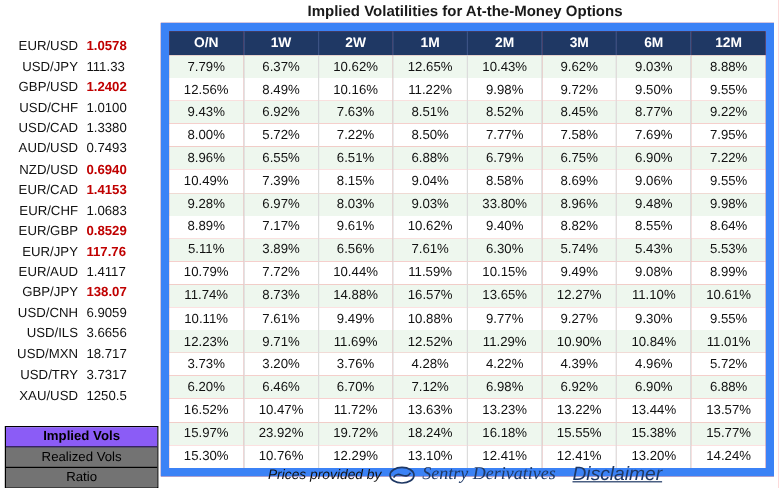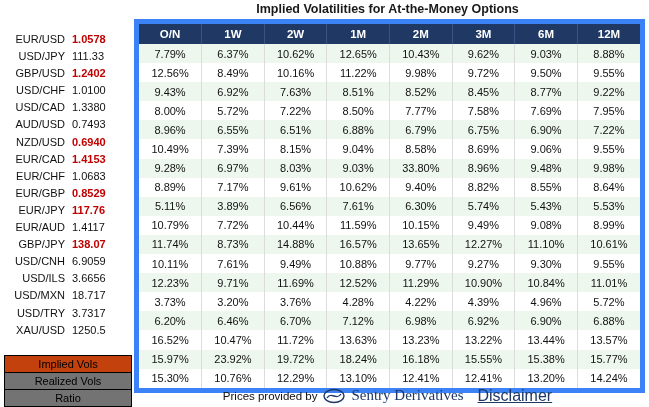--- a/index.html
+++ b/index.html
@@ -40,27 +40,27 @@
   
   .leftbtns{
     position:absolute;left:4px;top:355px;width:126px;
     border:1px solid #000;
   }
   .leftbtn{
     height:16px;line-height:16px;text-align:center;
     font-size:11px;border-bottom:1px solid #000;background:#fff;
   }
   .leftbtn:last-child{border-bottom:none;}
-  .leftbtn.active{font-weight:normal;background:#c2410c;}
+  .leftbtn.active{font-weight:bold;background:#8b5cf6;}
   .leftbtn.grey{background:#737373;}
 
   
   .tbl-wrap{
     position:absolute;left:134px;top:19px;width:511px;
-    border:5px solid #3b82f6;
+    border:7px solid #3b82f6;
     box-sizing:border-box;
     background:#ef4444;
   }
   table.vols{
     border-collapse:collapse;width:100%;table-layout:fixed;
   }
   table.vols th{
     background:#1f3864;color:#ffffff;font-weight:bold;
     font-size:11.5px;height:18px;text-align:center;
     border-right:1px solid #3b5284;
@@ -76,21 +76,21 @@
 
   
   .note{
     position:absolute;left:140px;top:352px;width:500px;
     font-size:11px;color:#111;line-height:14px;
   }
 
   
   .footer{
     position:absolute;left:135px;top:386px;width:505px;height:19px;
-    display:flex;align-items:center;justify-content:center;gap:6px;
+    display:flex;align-items:center;justify-content:center;gap:6px;font-style:italic;
   }
   .footer .txt{font-size:11.5px;color:#111;}
   .footer .brand{
     font-family:"Liberation Serif", serif;
     font-size:15px;color:#1f3864;font-weight:normal;
   }
   .footer .disc{
     font-size:16px;color:#1f3864;text-decoration:underline;cursor:pointer;
     margin-left:8px;
   }

